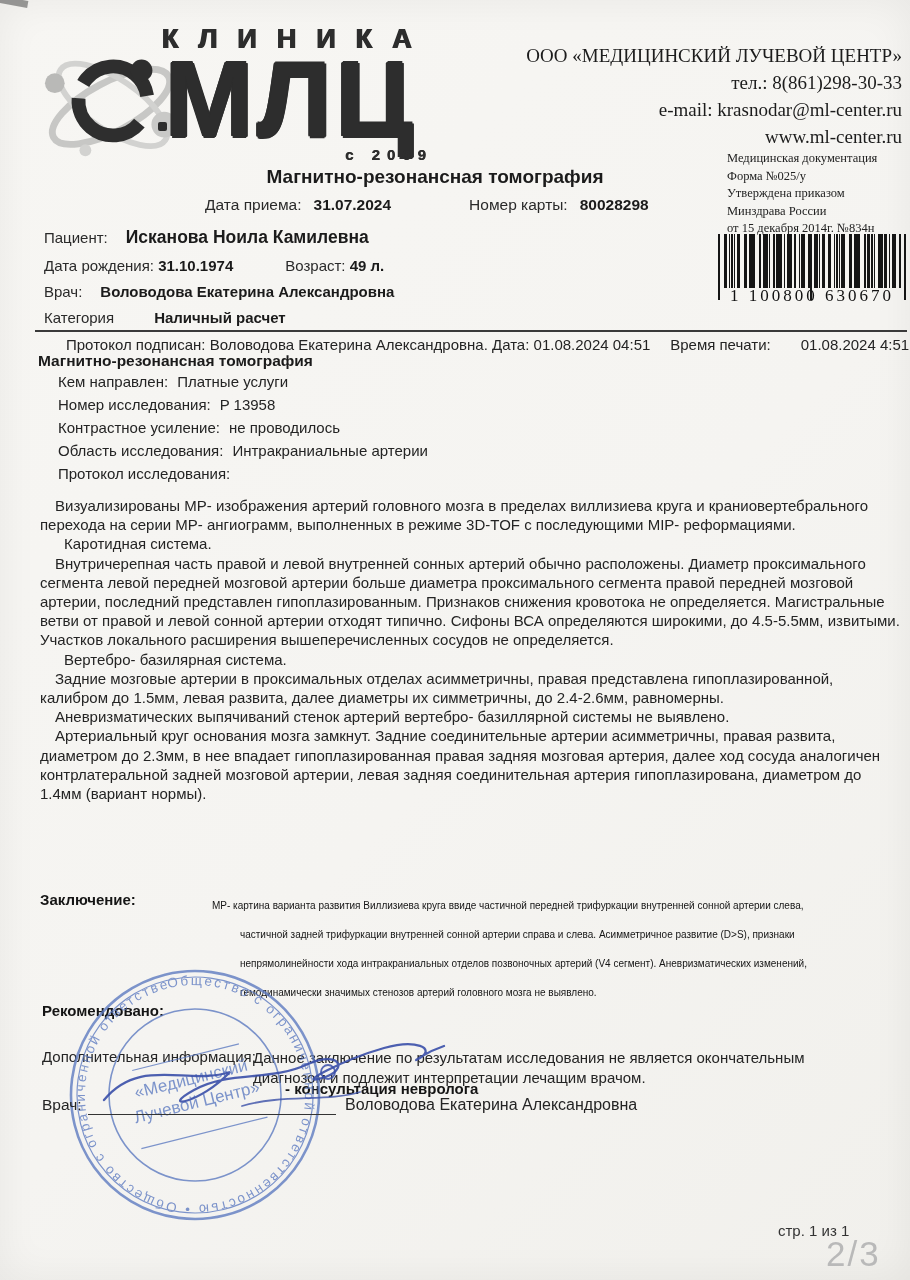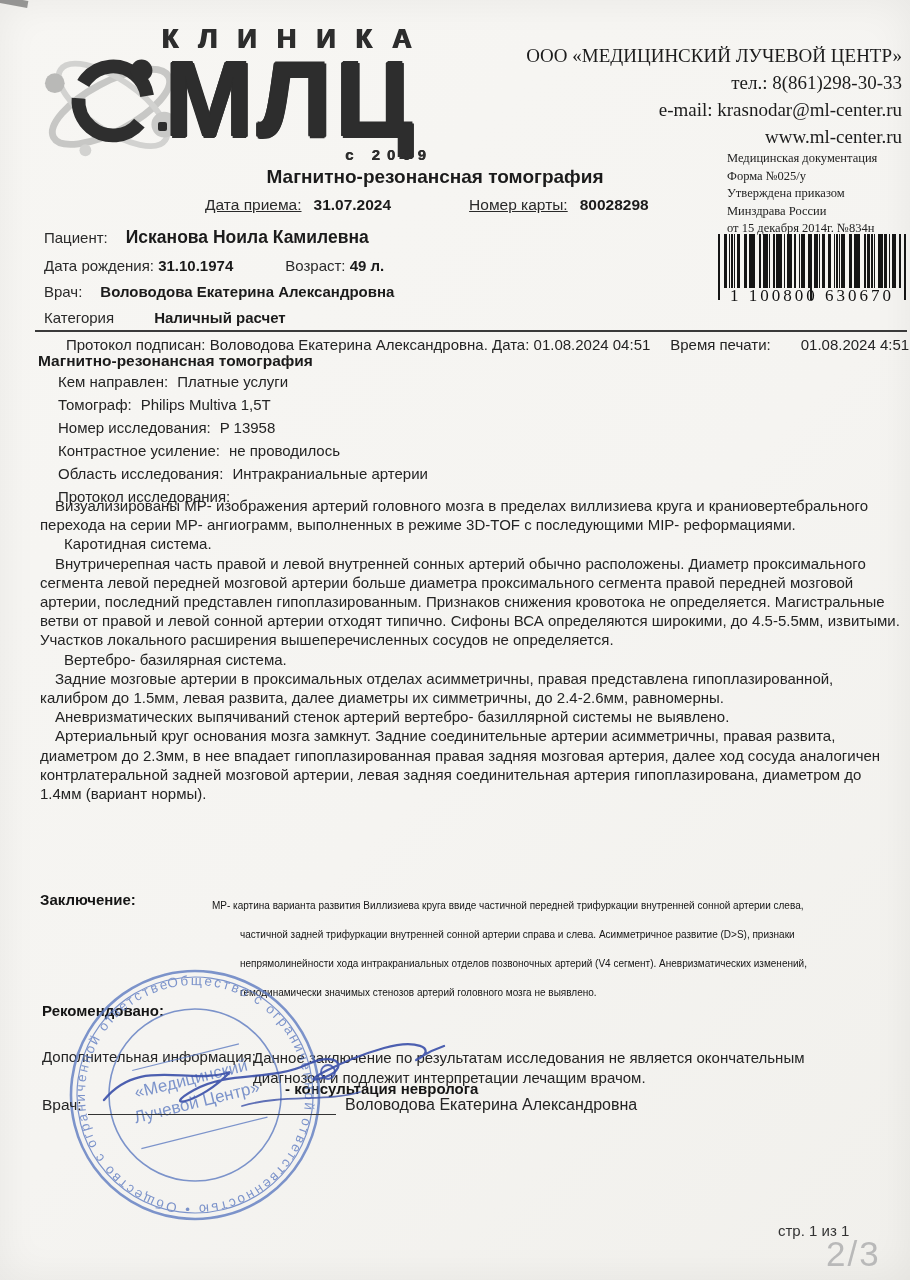--- a/index.html
+++ b/index.html
@@ -61,21 +61,21 @@
   .barcode .digits{
     position:absolute;left:0;right:0;top:52px;text-align:center;
     font-family:"Liberation Serif","DejaVu Serif",serif;
     font-size:17px;letter-spacing:3px;color:#111;white-space:nowrap;
   }
 
   
   .doc-title{left:185px;top:166px;width:500px;text-align:center;
     font-size:19px;font-weight:bold;color:#1b1b1b;}
   .meta-row{left:205px;top:196px;width:560px;font-size:15.5px;white-space:nowrap;}
-  .meta-row .lbl{color:#2a2a2a;text-decoration:underline;}
+  .meta-row .lbl{color:#2a2a2a;}
   .meta-row .val{font-weight:bold;margin-left:12px;color:#1b1b1b;}
   .meta-gap{display:inline-block;width:78px;}
 
   
   .patient{left:44px;top:227px;width:820px;font-size:15px;color:#2a2a2a;}
   .patient .row{margin-bottom:9px;white-space:nowrap;}
   .patient .b{font-weight:bold;color:#1b1b1b;}
   .patient .name{font-size:17.5px;}
   .sp1{display:inline-block;width:18px;}
   .sp2{display:inline-block;width:52px;}
@@ -196,21 +196,20 @@
     <span class="left">Протокол подписан: Воловодова Екатерина Александровна. Дата: 01.08.2024 04:51</span>
     <span class="right">
       <span>Время печати:</span><span class="val">01.08.2024 4:51:48</span>
     </span>
   </div>
 
   <div class="abs section-h">Магнитно-резонансная томография</div>
 
   <div class="abs study">
     <div class="row"><span>Кем направлен:</span><span class="val">Платные услуги</span></div>
-    <div class="row"><span>Томограф:</span><span class="val">Philips Multiva 1,5T</span></div>
     <div class="row"><span>Номер исследования:</span><span class="val">P 13958</span></div>
     <div class="row"><span>Контрастное усиление:</span><span class="val">не проводилось</span></div>
     <div class="row"><span>Область исследования:</span><span class="val">Интракраниальные артерии</span></div>
     <div class="row"><span>Протокол исследования:</span><span class="val"></span></div>
   </div>
 
   <div class="abs protocol">
     <p>Визуализированы МР- изображения артерий головного мозга в пределах виллизиева круга и краниовертебрального перехода на серии МР- ангиограмм, выполненных в режиме 3D-TOF с последующими MIP- реформациями.</p>
     <p class="sub">Каротидная система.</p>
     <p>Внутричерепная часть правой и левой внутренней сонных артерий обычно расположены. Диаметр проксимального сегмента левой передней мозговой артерии больше диаметра проксимального сегмента правой передней мозговой артерии, последний представлен гипоплазированным. Признаков снижения кровотока не определяется. Магистральные ветви от правой и левой сонной артерии отходят  типично. Сифоны ВСА определяются широкими, до 4.5-5.5мм, извитыми. Участков локального расширения вышеперечисленных сосудов не определяется.</p>

